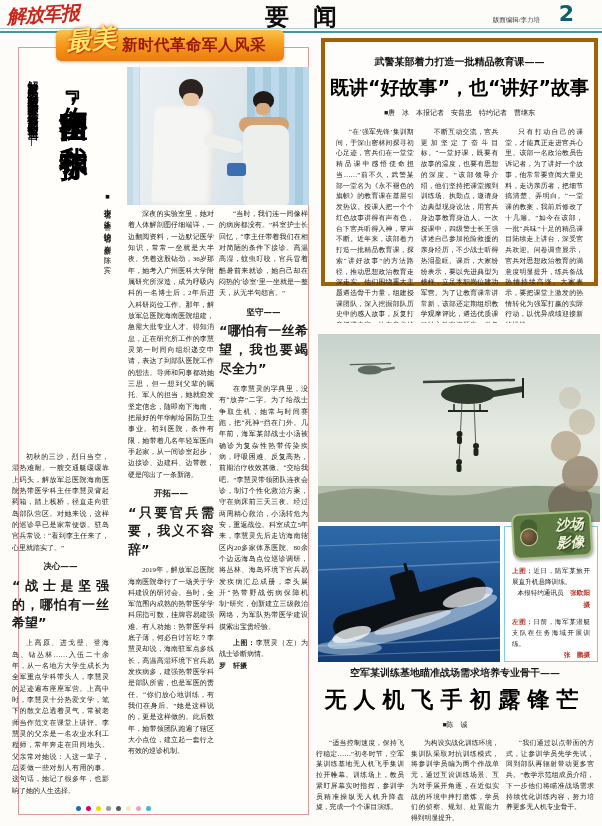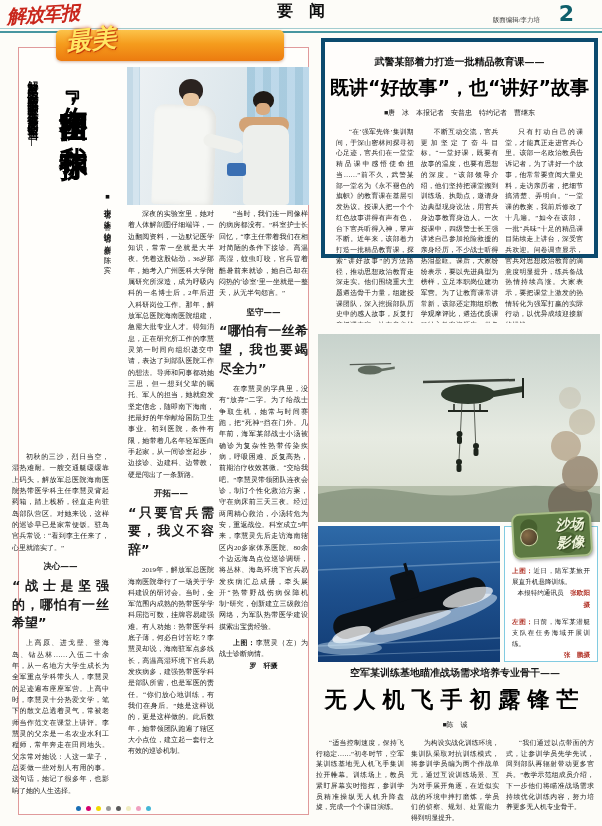--- a/index.html
+++ b/index.html
@@ -8,21 +8,21 @@
     position: relative; width: 602px; height: 826px; margin: 0 auto;
     background: #fdfcf8; overflow: hidden;
     font-family: "Liberation Serif", serif; color:#1a1a1a;
   }
   
   .masthead-logo { position:absolute; left:7px; top:2px; font-size:19px; font-weight:bold;
     font-style:italic; color:#c9271c; font-family:"DejaVu Serif", serif;
     letter-spacing:-1px; transform:rotate(-3deg); }
   .dateline { position:absolute; left:82px; top:14px; font-size:7px; letter-spacing:2px; color:#222;margin-top:16px; }
   .section-title { position:absolute; left:0; right:0; top:1px; text-align:center;
-    font-size:16px; font-weight:bold; color:#0d0d0d; font-family:"DejaVu Sans", sans-serif; }
+    font-size:24px; font-weight:bold; color:#0d0d0d; font-family:"DejaVu Sans", sans-serif; }
   .editor-note { position:absolute; right:62px; top:16px; font-size:6.5px; color:#333; }
   .page-number { position:absolute; right:28px; top:1px; font-size:22px; font-weight:bold;
     color:#0f5f6b; font-family:"DejaVu Sans", sans-serif; }
   .header-rule { position:absolute; left:0; top:28px; width:602px; height:5px;
     border-top:1px solid #a3cdd0; border-bottom:2px solid #4796a0; }
   
   .left-frame { position:absolute; left:18px; top:47px; width:291px; height:768px;
     border:1px solid #e09a9b; background:#fffefb; }
   .series-banner { position:absolute; left:56px; top:30px; width:228px; height:31px; z-index:6;
     background:linear-gradient(180deg,#fcc34a 0%,#f59c1d 45%,#ec7b0f 100%);
@@ -63,24 +63,24 @@
   .news-col p { text-indent:14px; word-break:break-all; }
   #left-col-1 { left:12px; top:452px; width:97px; height:358px; }
   #left-col-2 { left:128px; top:209px; width:86px; height:602px; }
   #left-col-3 { left:219px; top:209px; width:89px; height:602px; }
   .sub-kicker { text-align:center; font-size:8.5px; font-weight:bold; margin:6px 0 3px; text-indent:0 !important;
     font-family:"DejaVu Serif", serif; }
   .subhead { font-size:13px; font-weight:bold; line-height:1.45; margin-bottom:5px; text-indent:0 !important;
     font-family:"DejaVu Sans", sans-serif; }
   .photo-caption { margin-top:5px; text-indent:14px; }
   .cap-label { font-weight:bold; }
-  .cap-credit { text-align:center; font-weight:bold; text-indent:0 !important; }
-  
-  .red-box { position:absolute; left:321px; top:38px; width:277px; height:220px;
-    border:4px solid #0c4a6e; background:#fffdfb; z-index:4; }
+  .cap-credit { text-align:left; font-weight:bold; text-indent:0 !important; }
+  
+  .red-box { position:absolute; left:321px; top:38px; width:277px; height:248px;
+    border:4px solid #a16207; background:#fffdfb; z-index:4; }
   .rb-kicker { text-align:center; margin-top:13px; font-size:10px; font-weight:bold;
     font-family:"DejaVu Serif", serif; color:#111; }
   .rb-headline { text-align:center; font-size:19px; font-weight:900; margin-top:6px; color:#000;
     font-family:"DejaVu Sans", sans-serif; }
   .rb-byline { text-align:center; font-size:7px; margin-top:7px; color:#222; }
   .col-row { display:flex; gap:7px; padding:9px 11px 0 11px; }
   .flex-col { flex:1; overflow:hidden; font-size:6.8px; line-height:1.58; text-align:justify; color:#1c1c1c; }
   .flex-col p { text-indent:13px; word-break:break-all; }
   .red-box .flex-col { height:196px; }
   
@@ -125,20 +125,21 @@
   <div class="dateline">2025年10月31日　星期五</div>
   <div class="section-title">要　闻</div>
   <div class="editor-note">版面编辑/李力培</div>
   <div class="page-number">2</div>
   <div class="header-rule"></div>
 
   <div class="left-frame"></div>
 
   <div class="series-banner">
     <span class="banner-calli">最美</span>
+    <span class="banner-title">新时代革命军人风采</span>
   </div>
 
   <div class="left-photo">
     <div class="curtain-left"></div>
     <div class="curtain-right"></div>
     <div class="doc-coat"></div>
     <div class="doc-hair"></div>
     <div class="doc-face"></div>
     <div class="doc-arm"></div>
     <div class="pat-shoulder"></div>

